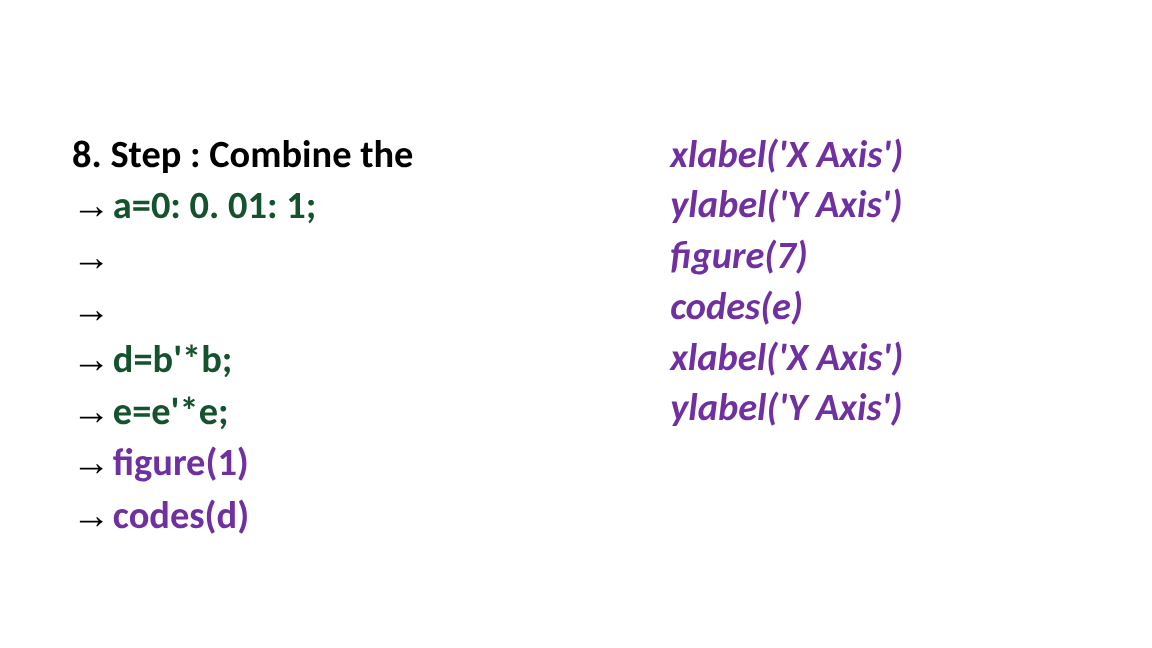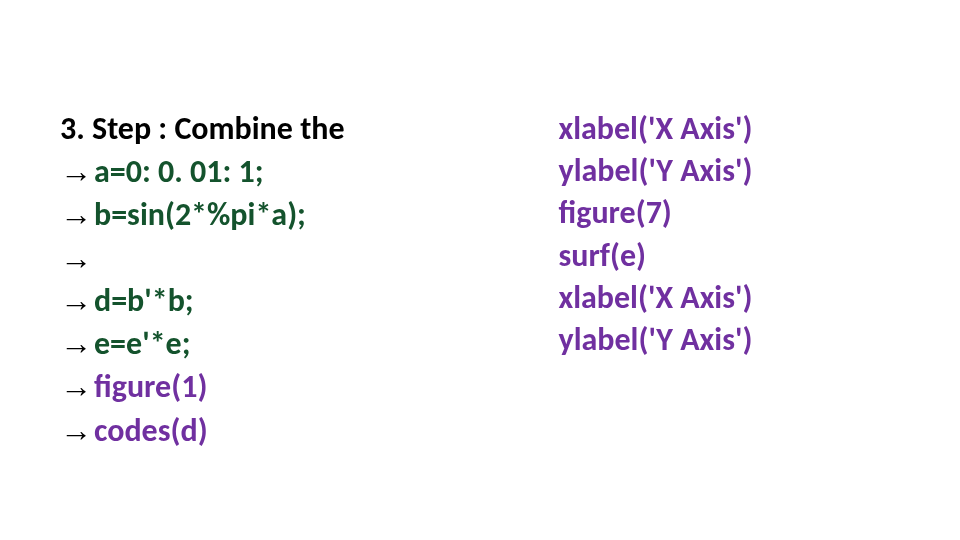--- a/index.html
+++ b/index.html
@@ -24,46 +24,45 @@
   }
   .col {
     display: flex;
     flex-direction: column;
     line-height: 1.32;
     font-size: 32px;
     font-weight: 700;
     color: #000000;
   }
   .col-left { width: 420px; }
-  .col-right { width: 360px; }
+  .col-right { width: 360px; font-style: italic; }
   .heading { color: #000000; }
   .arrow-line { display: flex; flex-direction: row; align-items: baseline; }
   .arrow {
     color: #000000;
     margin-right: 2px;
     font-family: "Wingdings", "Segoe UI Symbol", sans-serif;
   }
   .code-red { color: #14532d; font-family: "Calibri", sans-serif; }
   .code-purple { color: #7030a0; font-family: "Calibri", sans-serif; }
 </style>
 </head>
 <body>
 
 <div class="slide">
 
   <div class="col col-left">
-    <span class="heading">3. Step : Combine the</span>
+    <span class="heading">8. Step : Combine the</span>
 
     <span class="arrow-line">
       <span class="arrow">→</span>
       <span class="code-red">a=0: 0. 01: 1;</span>
     </span>
     <span class="arrow-line">
       <span class="arrow">→</span>
-      <span class="code-red">b=sin(2*%pi*a);</span>
     </span>
     <span class="arrow-line">
       <span class="arrow">→</span>
     </span>
     <span class="arrow-line">
       <span class="arrow">→</span>
       <span class="code-red">d=b'*b;</span>
     </span>
     <span class="arrow-line">
       <span class="arrow">→</span>
@@ -76,18 +75,18 @@
     <span class="arrow-line">
       <span class="arrow">→</span>
       <span class="code-purple">codes(d)</span>
     </span>
   </div>
 
   <div class="col col-right">
     <span class="code-purple">xlabel('X Axis')</span>
     <span class="code-purple">ylabel('Y Axis')</span>
     <span class="code-purple">figure(7)</span>
-    <span class="code-purple">surf(e)</span>
+    <span class="code-purple">codes(e)</span>
     <span class="code-purple">xlabel('X Axis')</span>
     <span class="code-purple">ylabel('Y Axis')</span>
   </div>
 
 </div>
 
 </body></html>

